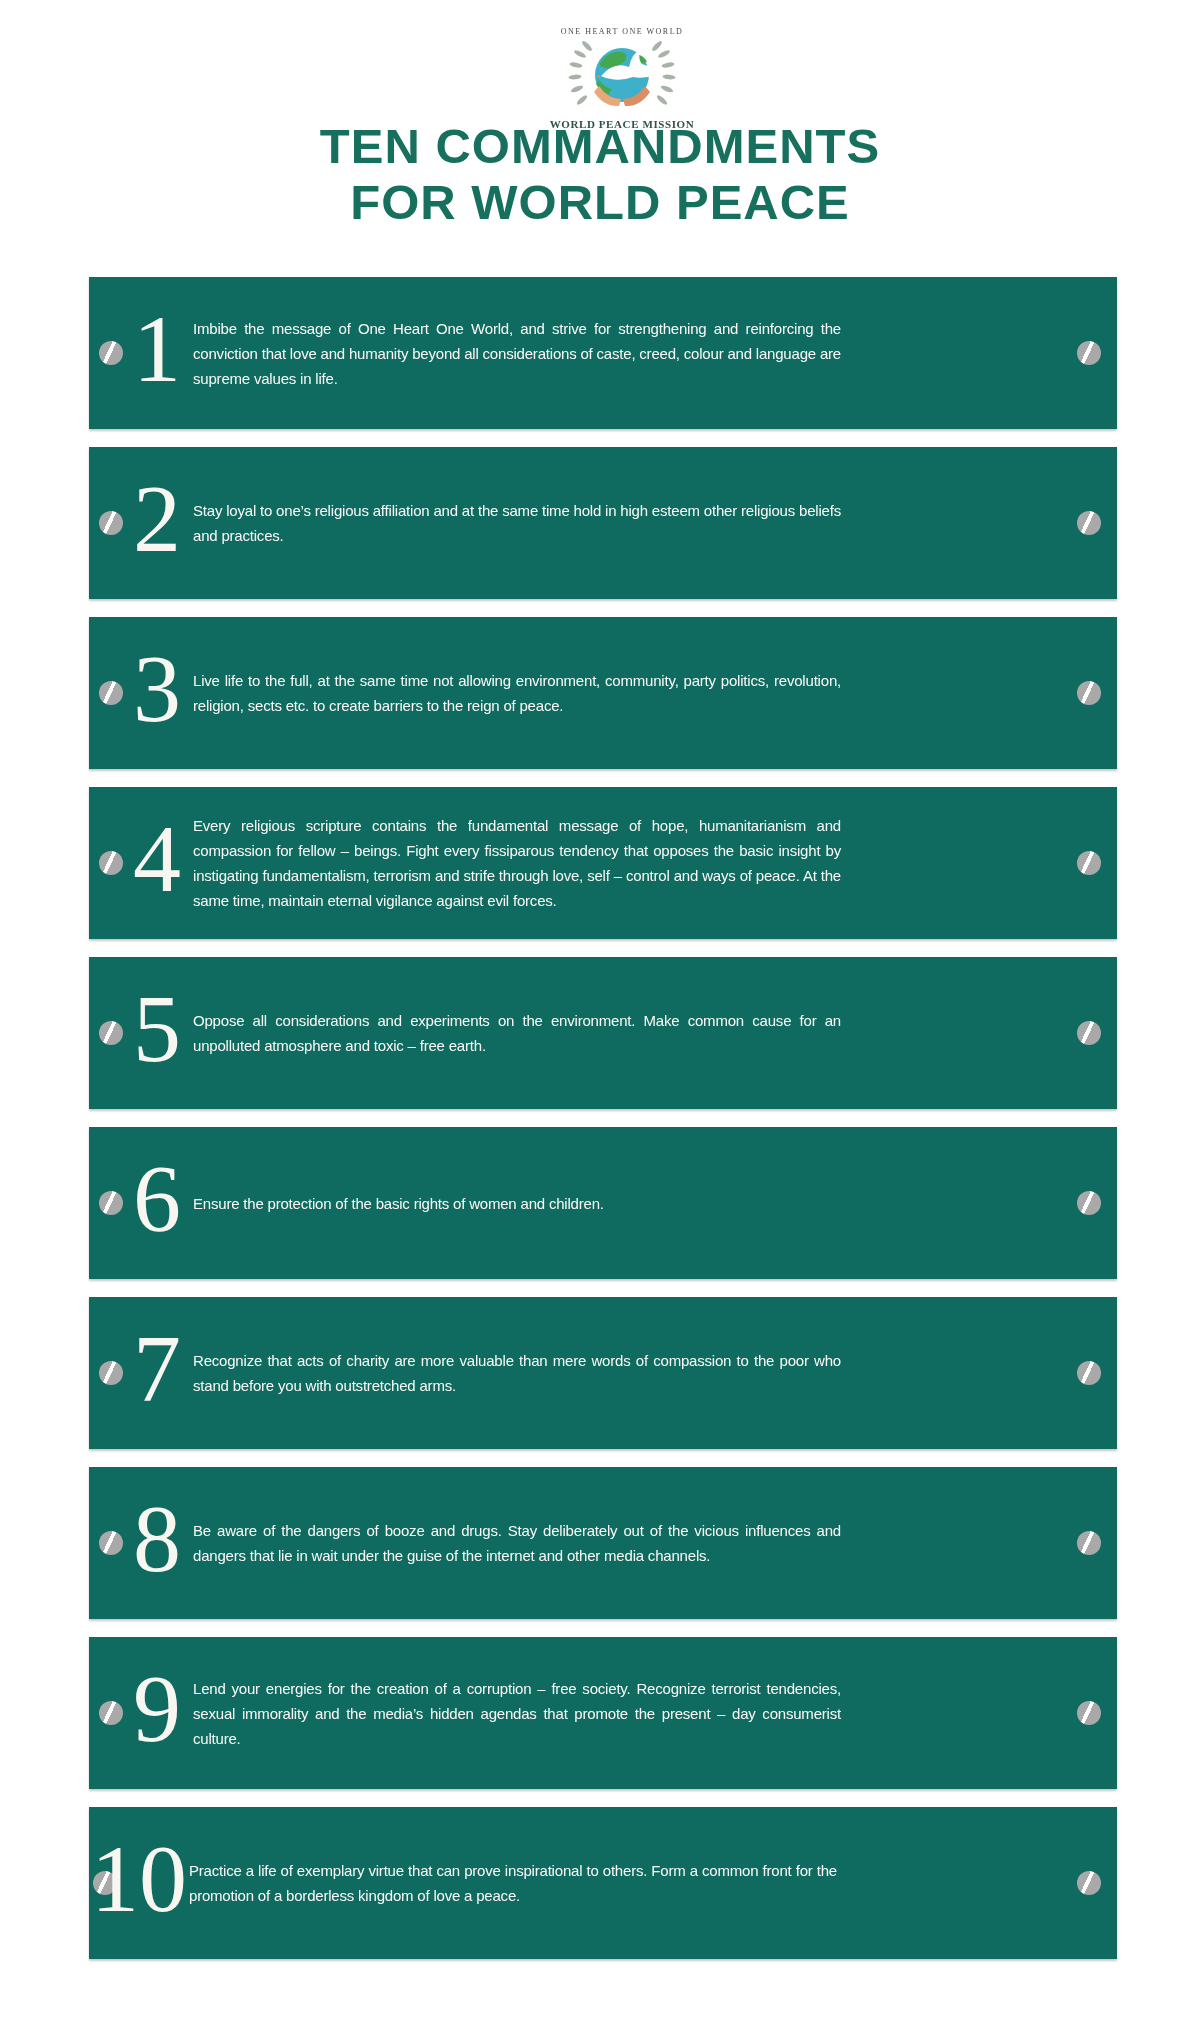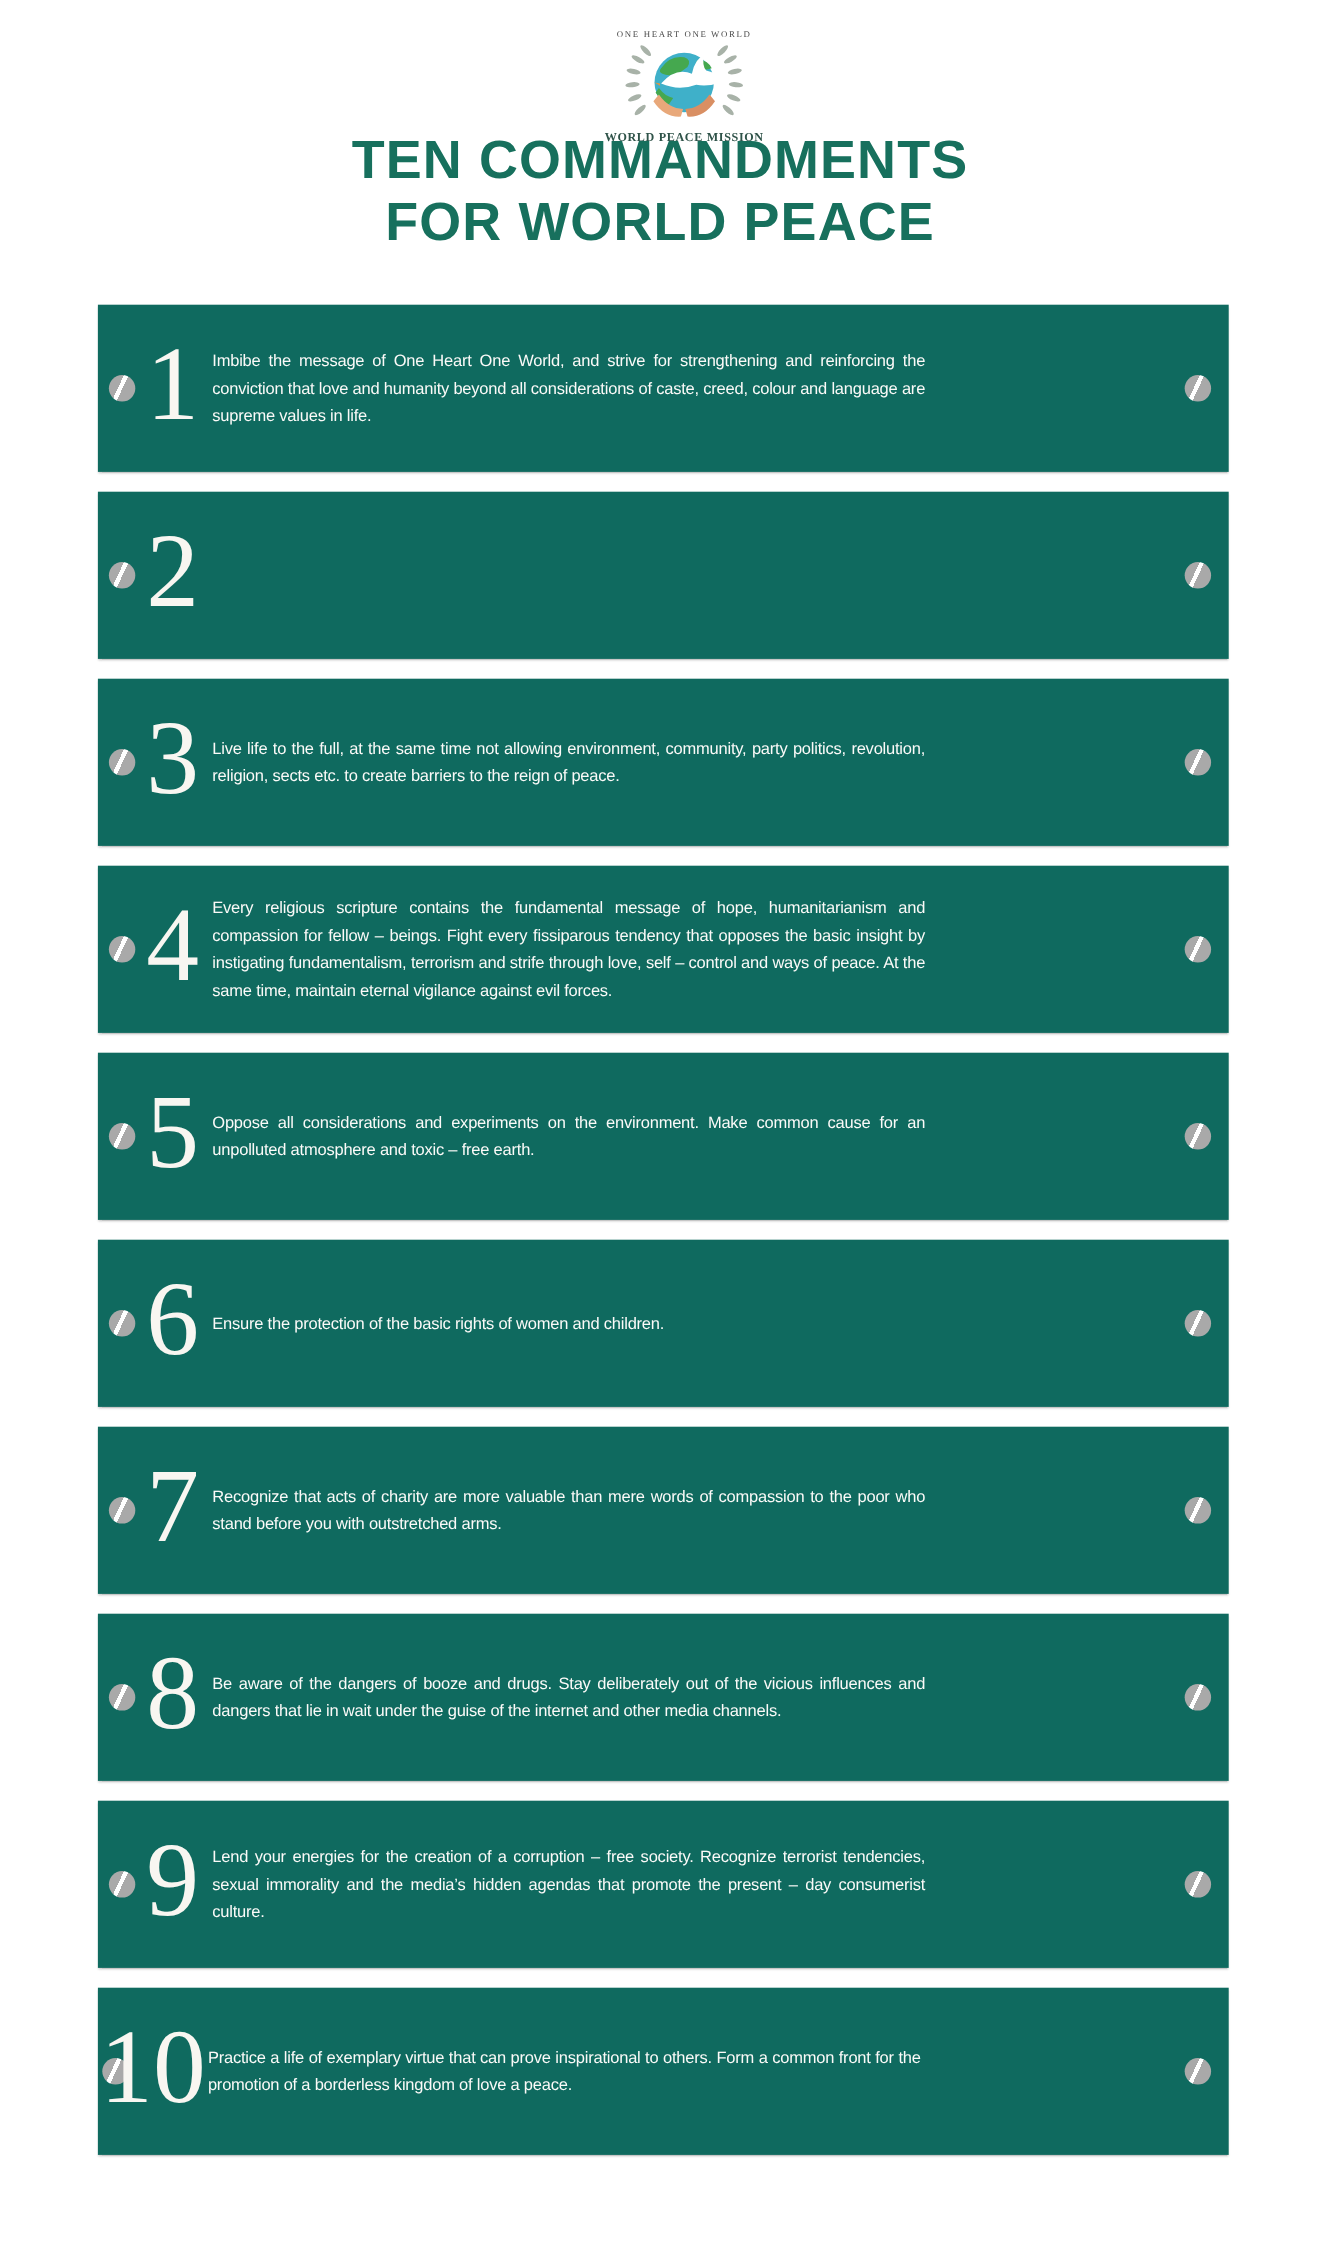--- a/index.html
+++ b/index.html
@@ -126,20 +126,21 @@
     <div class="bar">
       <span class="ball left"></span>
       <span class="num">1</span>
       <span class="text">Imbibe the message of One Heart One World, and strive for strengthening and reinforcing the conviction that love and humanity beyond all considerations of caste, creed, colour and language are supreme values in life.</span>
       <span class="ball right"></span>
     </div>
 
     <div class="bar">
       <span class="ball left"></span>
       <span class="num">2</span>
+      <span class="text">Stay loyal to one’s religious affiliation and at the same time hold in high esteem other religious beliefs and practices.</span>
       <span class="ball right"></span>
     </div>
 
     <div class="bar">
       <span class="ball left"></span>
       <span class="num">3</span>
       <span class="text">Live life to the full, at the same time not allowing environment, community, party politics, revolution, religion, sects etc. to create barriers to the reign of peace.</span>
       <span class="ball right"></span>
     </div>
 

